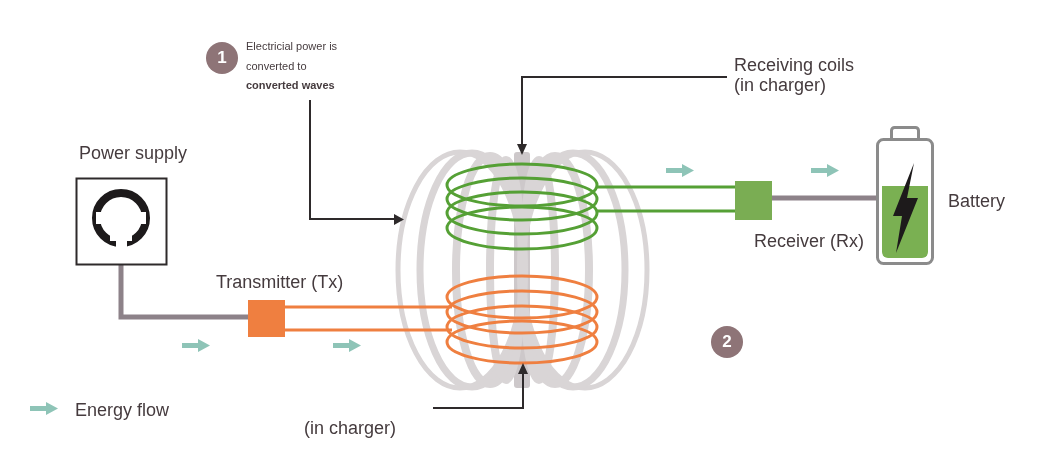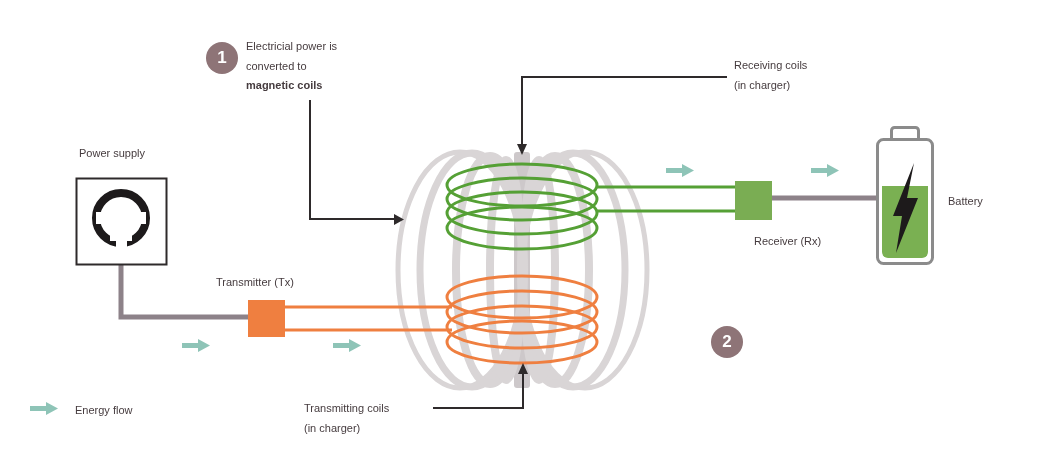--- a/index.html
+++ b/index.html
@@ -7,21 +7,21 @@
     --battery_green:#7ab052; --teal:#8ec4b7; --cable_gray:#8d8289;
     --field_gray:#d9d5d6; --field_core:#cdc8ca; --step_badge:#8e7477;
     --text:#453b3e; --line_black:#2e2a2b;
   }
   html,body{margin:0;padding:0;background:#fff;}
   .stage{
     position:relative;width:1042px;height:462px;background:#fff;
     font-family:"Liberation Sans", sans-serif;color:var(--text);overflow:hidden;
   }
   .stage svg{position:absolute;left:0;top:0;}
-  .lbl{position:absolute;font-size:11px;line-height:20px;color:var(--text);white-space:nowrap;}
+  .lbl{position:absolute;font-size:18px;line-height:20px;color:var(--text);white-space:nowrap;}
   .step-badge{
     position:absolute;width:32px;height:32px;border-radius:50%;
     background:var(--step_badge);color:#fff;font-size:17px;font-weight:bold;
     display:flex;align-items:center;justify-content:center;
   }
   .step-text{position:absolute;font-size:11px;line-height:19.5px;color:var(--text);white-space:nowrap;}
   .step-text b{font-weight:bold;}
   
   .field{fill:none;stroke:var(--field_gray);}
   .core{fill:var(--field_core);}
@@ -118,28 +118,28 @@
   <div class="lbl" style="left:216px;top:272px;text-align:right;">Transmitter (Tx)</div>
   <div class="lbl" style="left:714px;top:231px;margin-left:40px;">Receiver (Rx)</div>
   <div class="lbl" style="left:948px;top:191px;">Battery</div>
 
   <div class="lbl" style="left:734px;top:55px;">
     <span>Receiving coils</span><br>
     <span>(in charger)</span>
   </div>
 
   <div class="lbl" style="left:304px;top:398px;">
-    <span>Transmitting coils</span><br>
+    <br>
     <span>(in charger)</span>
   </div>
 
   <div class="lbl" style="left:75px;top:400px;">Energy flow</div>
 
   <div class="step-badge" style="left:206px;top:42px;">1</div>
   <div class="step-text" style="left:246px;top:37px;">
     <span>Electricial power is</span><br>
     <span>converted to</span><br>
-    <b>magnetic coils</b>
+    <b>converted waves</b>
   </div>
 
   <div class="step-badge" style="left:711px;top:326px;">2</div>
 
 </div>
 
 </body></html>

